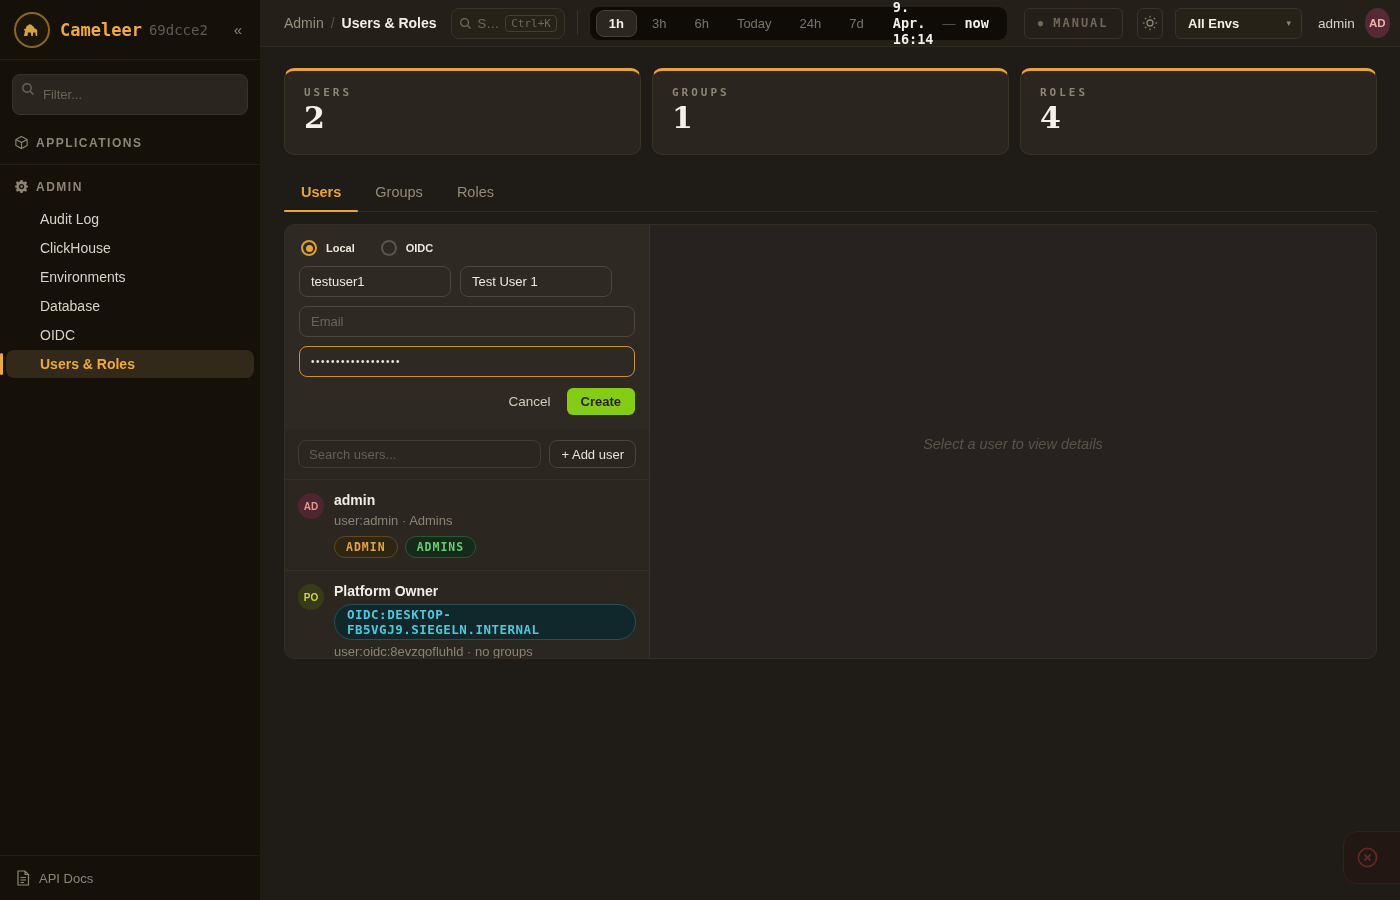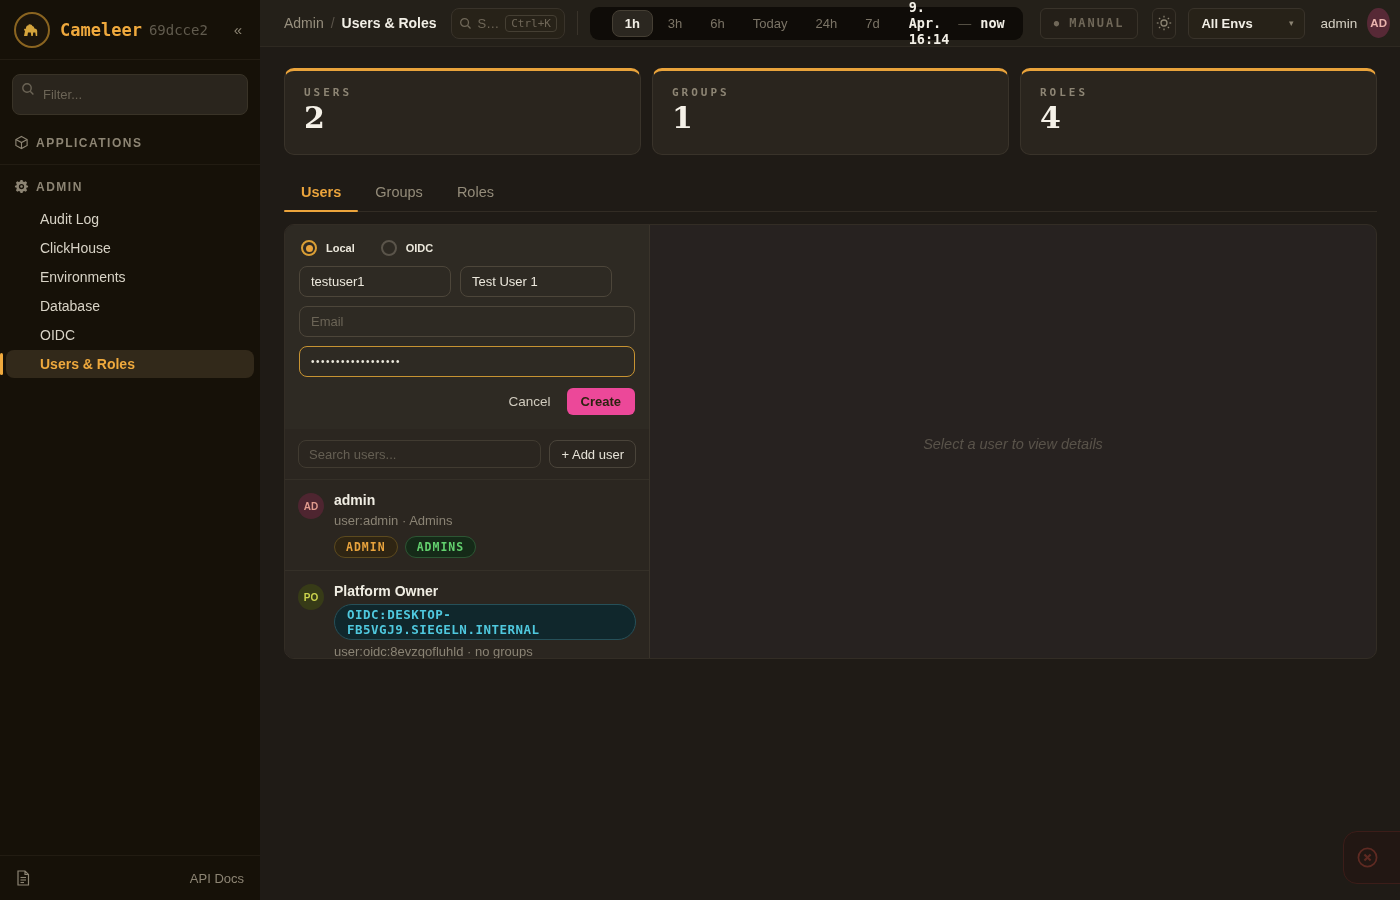--- a/index.html
+++ b/index.html
@@ -48,21 +48,21 @@
     border-radius:8px; cursor:pointer; position:relative; line-height:18px;
   }
   .nav-item.active {
     background:#32291a; color:#efa93d; font-weight:bold;
   }
   .nav-item.active::before {
     content:""; position:absolute; left:-6px; top:3px; bottom:3px; width:3px;
     background:#efa93d; border-radius:3px;
   }
   .sidebar-spacer { flex:1; }
-  .sidebar-footer { border-top:1px solid #221c12; padding:14px 16px; display:flex; align-items:center; gap:9px;justify-content:space-between; }
+  .sidebar-footer { border-top:1px solid #221c12; padding:14px 16px; display:flex; align-items:center; gap:9px; }
   .sidebar-footer span { color:#8d8574; font-size:13px; }
 
   
   .main { position:absolute; left:260px; top:0; width:1140px; height:900px; }
   .topbar {
     height:47px; background:#242019; border-bottom:1px solid #2e2921;
     display:flex; align-items:center; padding:0 10px 0 24px;
   }
   .breadcrumb { display:flex; align-items:center; gap:7px; font-size:14px; white-space:nowrap; }
   .crumb-section { color:#978f7e; }
@@ -83,21 +83,21 @@
 
   .time-group {
     background:#0f0c08; border-radius:9px; height:33px; display:flex;
     align-items:center; padding:0 6px; gap:2px;
   }
   .time-btn {
     color:#7b7466; font-size:13px; padding:5px 12px; border-radius:8px;
     cursor:pointer; white-space:nowrap; background:none; border:1px solid transparent;
     font-family:"Liberation Sans", sans-serif;
   }
-  .time-btn.active { background:#2b2720; border-color:#453f34; color:#f2efe6; font-weight:bold;margin-left:16px; }
+  .time-btn.active { background:#2b2720; border-color:#453f34; color:#f2efe6; font-weight:bold; }
   .time-abs { display:flex; align-items:center; gap:9px; padding:0 12px 0 14px; }
   .time-from { font-family:"DejaVu Sans Mono", monospace; font-weight:bold; font-size:13.5px; color:#f2efe6; }
   .time-sep { color:#5f594c; font-size:13px; }
   .time-to { font-family:"DejaVu Sans Mono", monospace; font-weight:bold; font-size:13.5px; color:#f2efe6; }
 
   .manual-btn {
     margin-left:17px; height:31px; border:1px solid #39332a; border-radius:6px;
     background:#241f18; display:flex; align-items:center; gap:8px; padding:0 13px;
     color:#6f6758; font-family:"DejaVu Sans Mono", monospace; font-weight:bold;
     font-size:12px; letter-spacing:2px; cursor:pointer;
@@ -168,21 +168,21 @@
     height:31px; background:transparent; border:1px solid #4d463a; border-radius:8px;
     color:#ece8dc; font-size:13px; padding:0 11px; outline:none; width:100%;
     font-family:"Liberation Sans", sans-serif;
   }
   .frm-input::placeholder { color:#6b6456; }
   .frm-input.half { width:152px; }
   .frm-input.pwd { border-color:#c79332; font-size:10px; letter-spacing:1.5px; }
   .frm-actions { display:flex; justify-content:flex-end; align-items:center; gap:16px; margin-top:11px; }
   .btn-cancel { background:none; border:none; color:#d0cbbe; font-size:13.5px; cursor:pointer; font-family:"Liberation Sans", sans-serif; }
   .btn-create {
-    background:#ec4899; border:none; border-radius:6px; color:#2b2310; font-weight:bold;
+    background:#84cc16; border:none; border-radius:6px; color:#2b2310; font-weight:bold;
     font-size:13px; padding:6px 14px; cursor:pointer; font-family:"Liberation Sans", sans-serif;
   }
 
   .list-toolbar { display:flex; gap:8px; padding:11px 13px; }
   .search-users {
     flex:1; height:28px; background:transparent; border:1px solid #413b31; border-radius:8px;
     color:#ece8dc; font-size:13px; padding:0 10px; outline:none; font-family:"Liberation Sans", sans-serif;
   }
   .search-users::placeholder { color:#655f53; }
   .btn-add {

